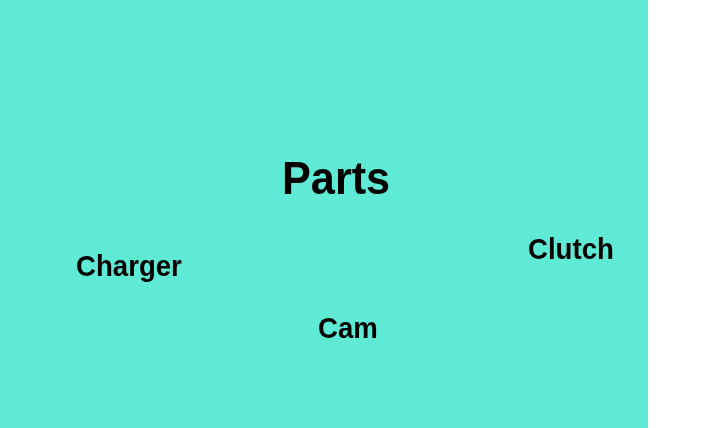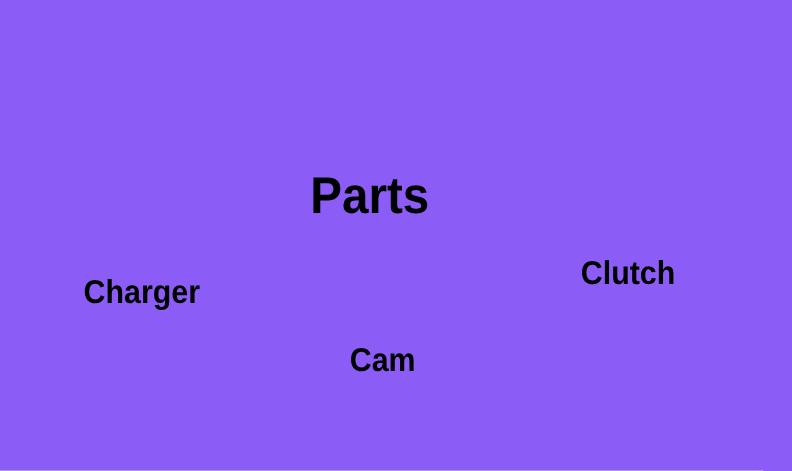--- a/index.html
+++ b/index.html
@@ -9,23 +9,23 @@
   }
 
   body {
     background: #ffffff;
     font-family: "Liberation Sans", "DejaVu Sans", sans-serif;
   }
 
   
   #wordcloud-canvas {
     position: relative;
-    width: 720px;
+    width: 648px;
     height: 428px;
-    background: #8b5cf6;
+    background: #5eead4;
     overflow: hidden;
   }
 
   
   .cloud-word {
     position: absolute;
     margin: 0;
     padding: 0;
     white-space: nowrap;
     font-family: "Liberation Sans", "DejaVu Sans", sans-serif;

